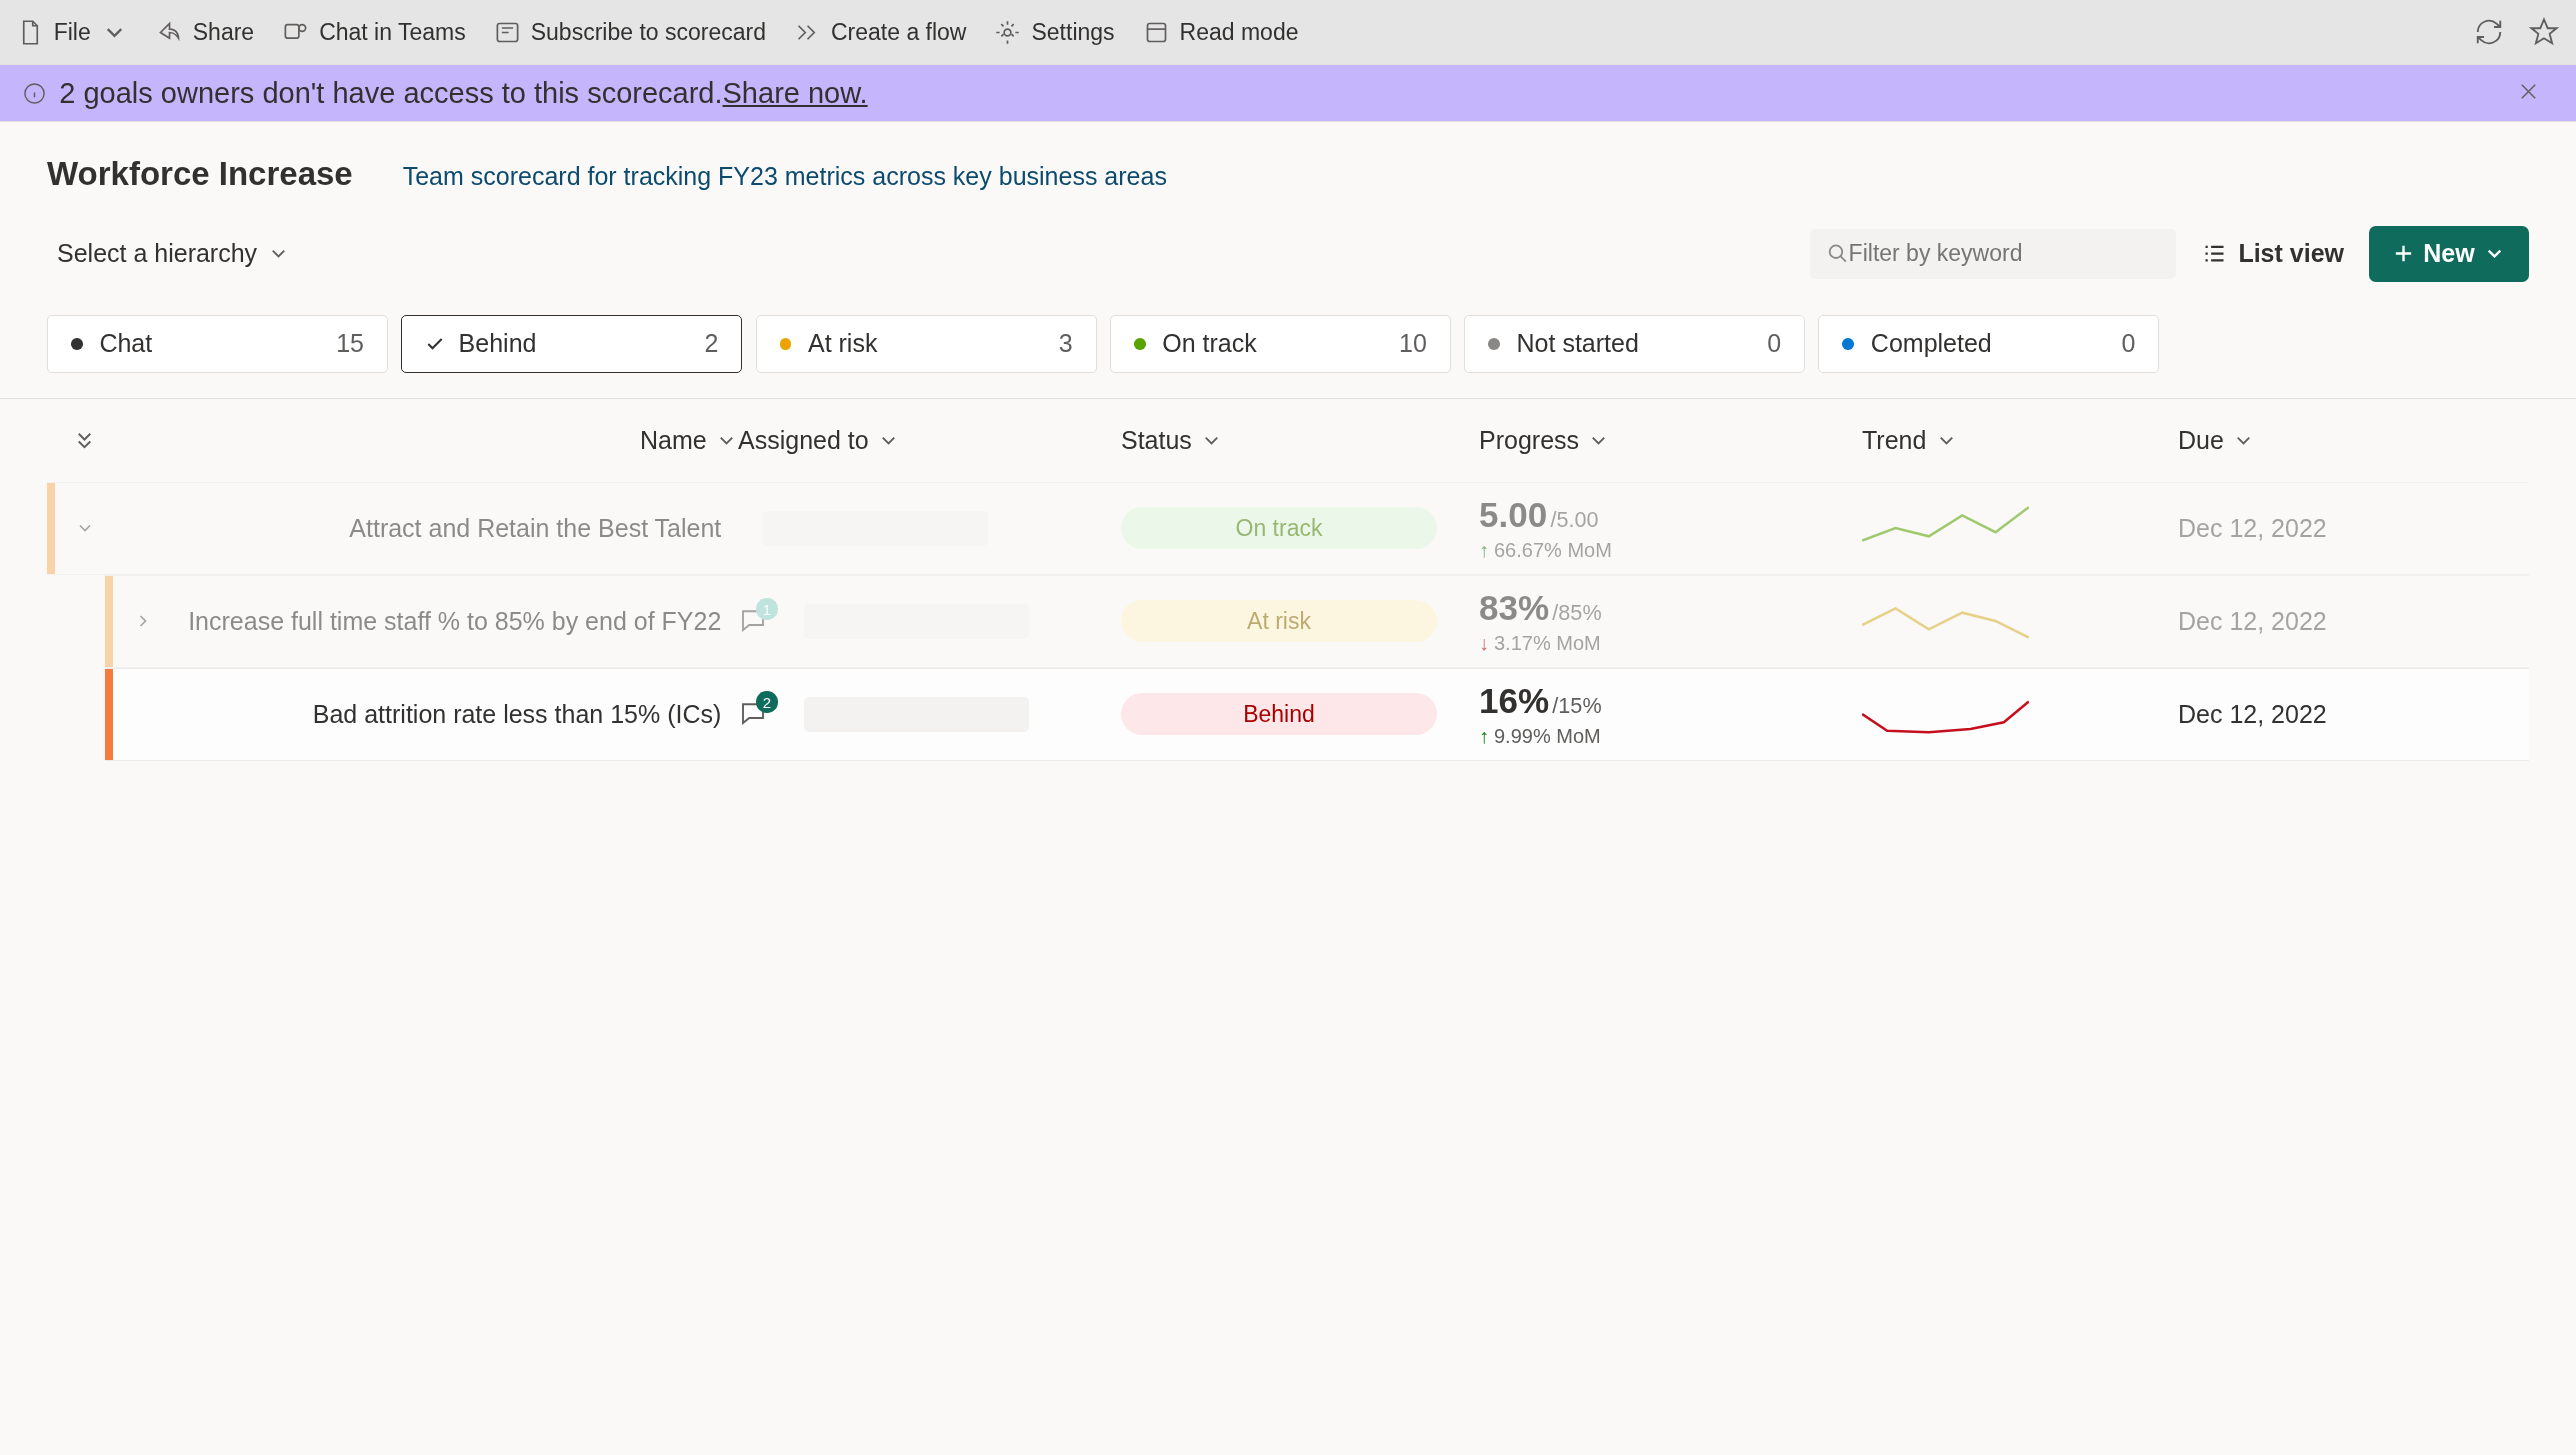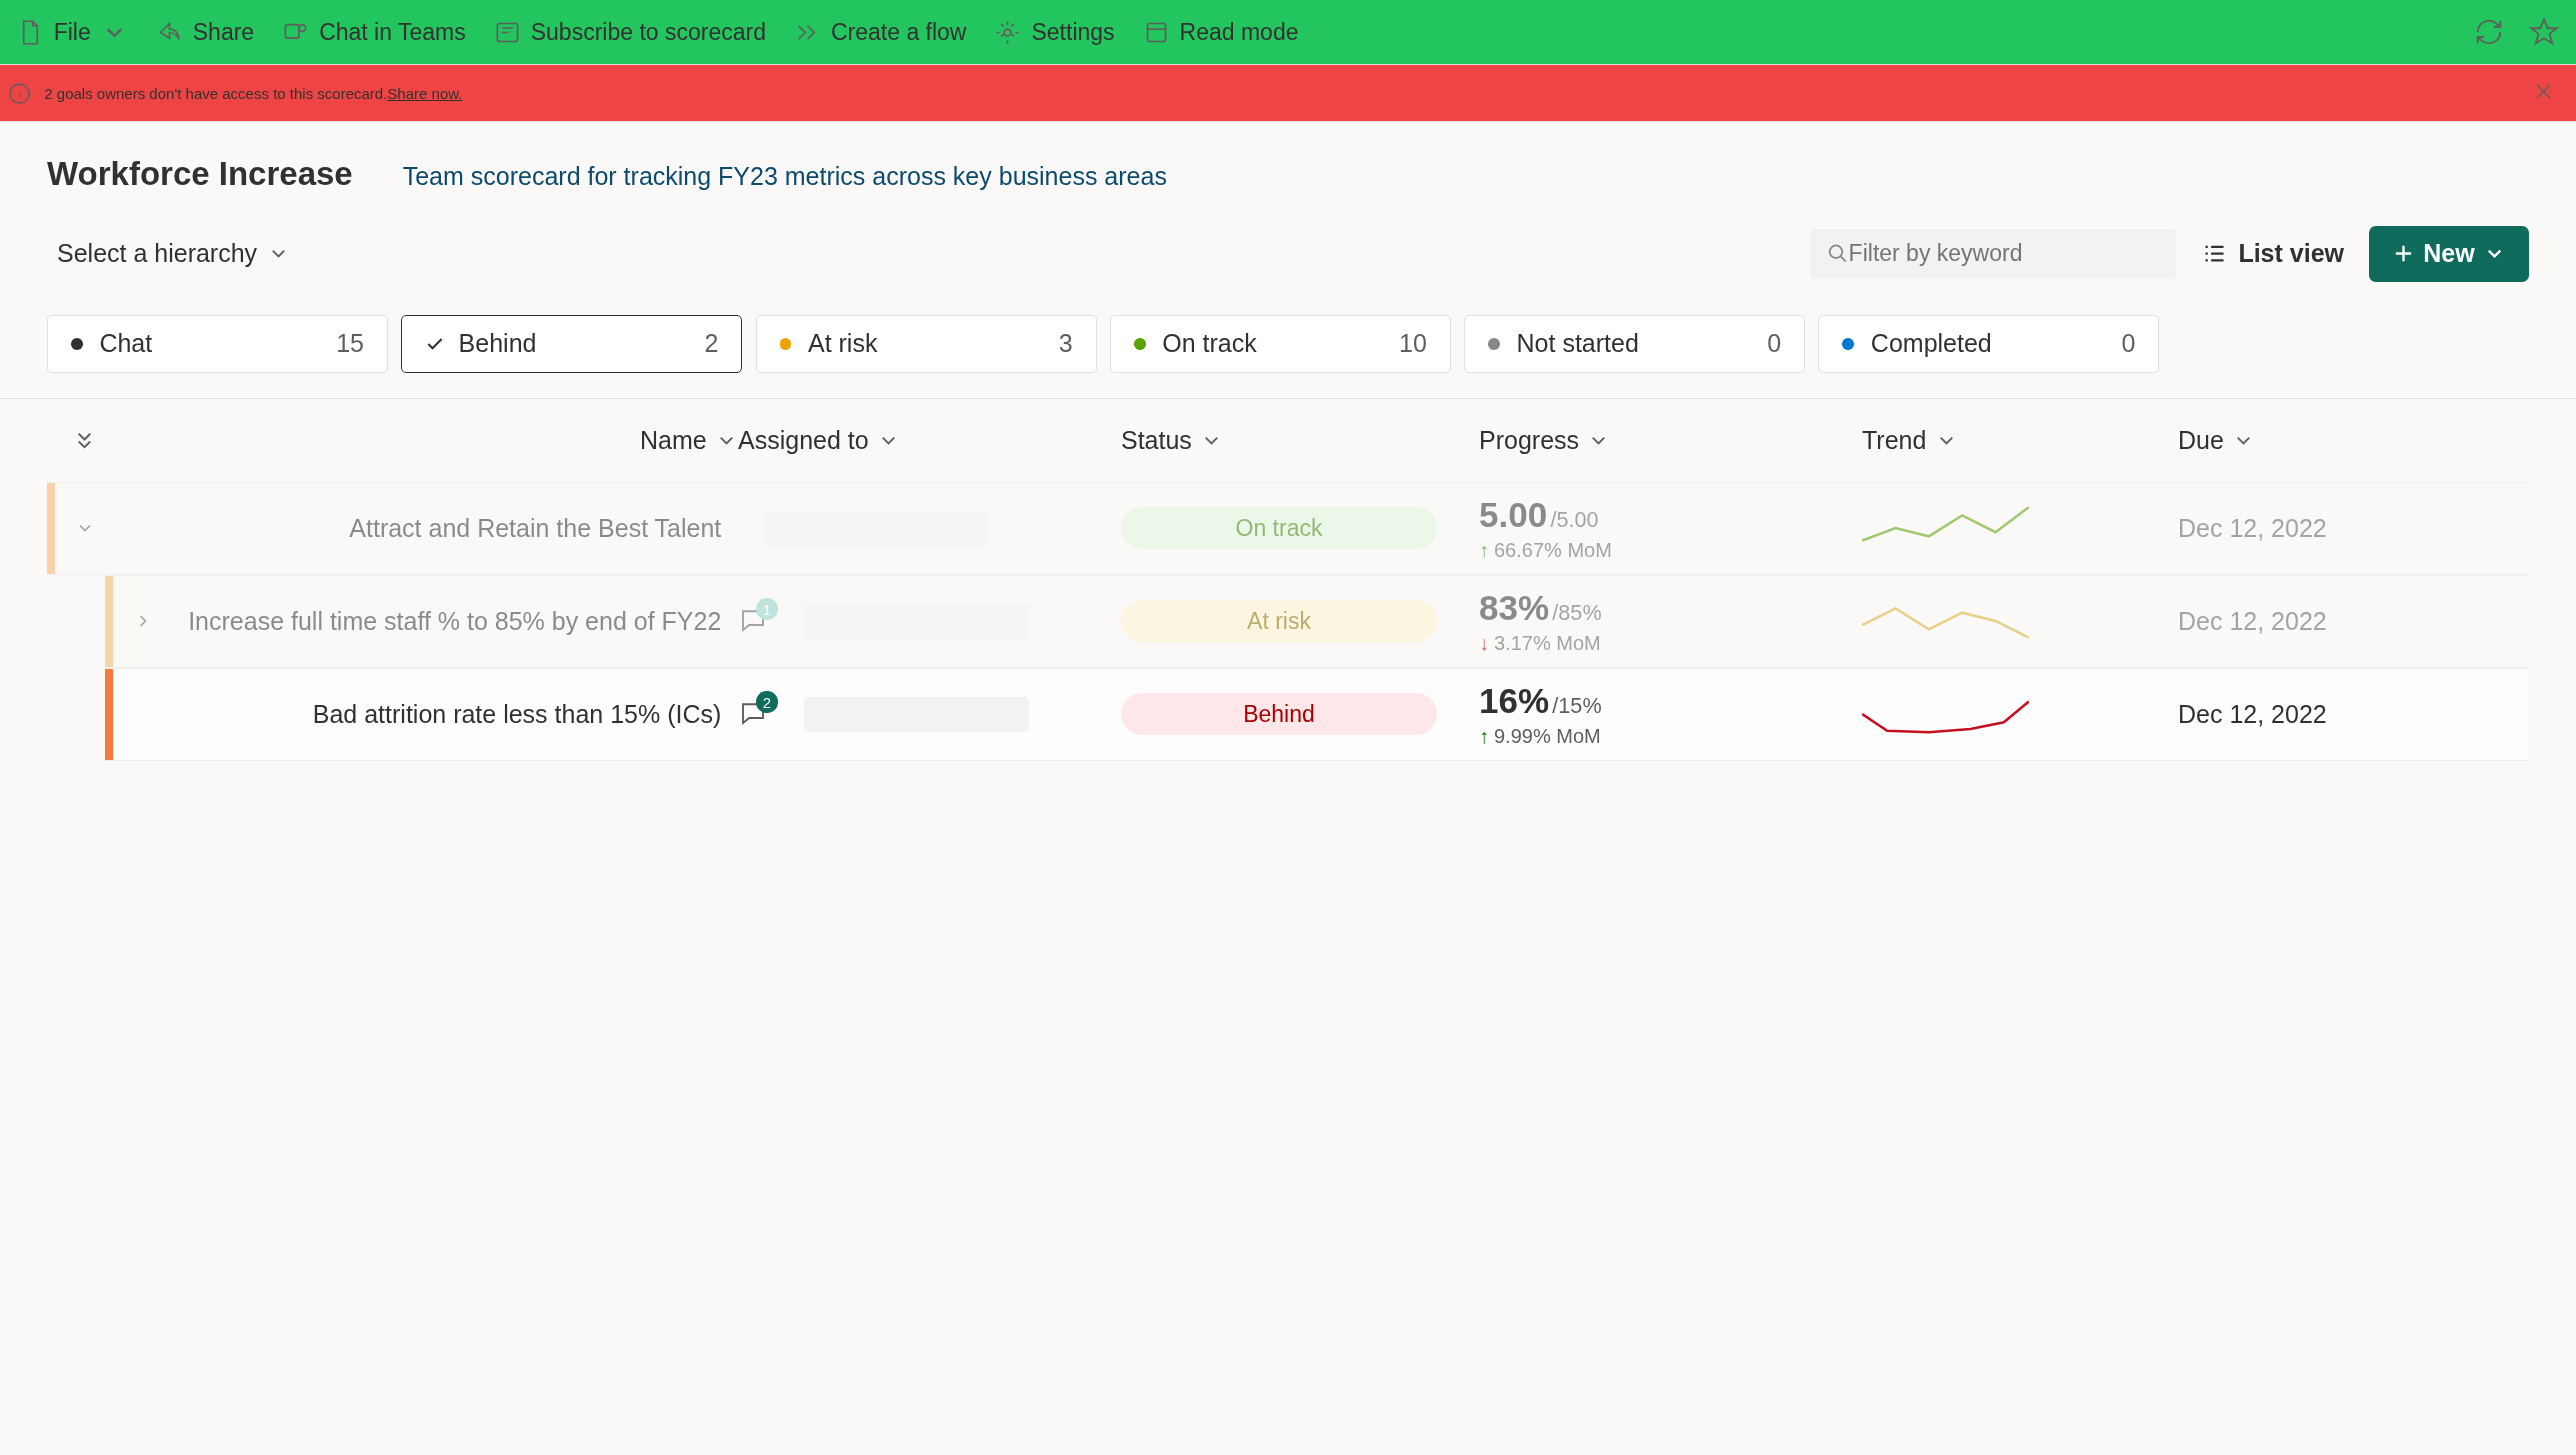--- a/index.html
+++ b/index.html
@@ -12,45 +12,45 @@
   height: 1455px;
   transform-origin: top left;
 }
 
 
 .toolbar {
   display: flex;
   align-items: center;
   height: 65px;
   padding: 0 16.7px;
-  background: #22c55e;
+  background: #e5e5e5;
   border-bottom: 0.8px solid #e1dfdd;
 }
 .toolbar-group { display: flex; align-items: center; gap: 28px; }
 .toolbar-item {
   display: flex;
   align-items: center;
   gap: 10px;
   font-size: 23px;
   color: #323130;
   cursor: pointer;
 }
 .toolbar-item svg { width: 27px; height: 27px; }
 .toolbar-right { margin-left: auto; display: flex; gap: 25px; }
 .toolbar-icon-btn { width: 30px; height: 30px; display:flex; align-items:center; justify-content:center; cursor:pointer; }
 
 
 .infobar {
   display: flex;
   align-items: center;
   height: 57px;
-  padding: 0 8px;
-  background: #ef4444;
+  padding: 0 23px;
+  background: #c4b5fd;
   border-bottom: 0.8px solid #e1dfdd;
-  font-size: 15px;
+  font-size: 29px;
   color: #323130;
 }
 .infobar svg { width: 23px; height: 23px; margin-right: 13.3px; }
 .infobar a { color: #323130; text-decoration: underline; }
 .infobar-close { margin-left: auto; cursor:pointer; }
 
 
 .header {
   padding: 33px 47px 16.7px 47px;
 }

